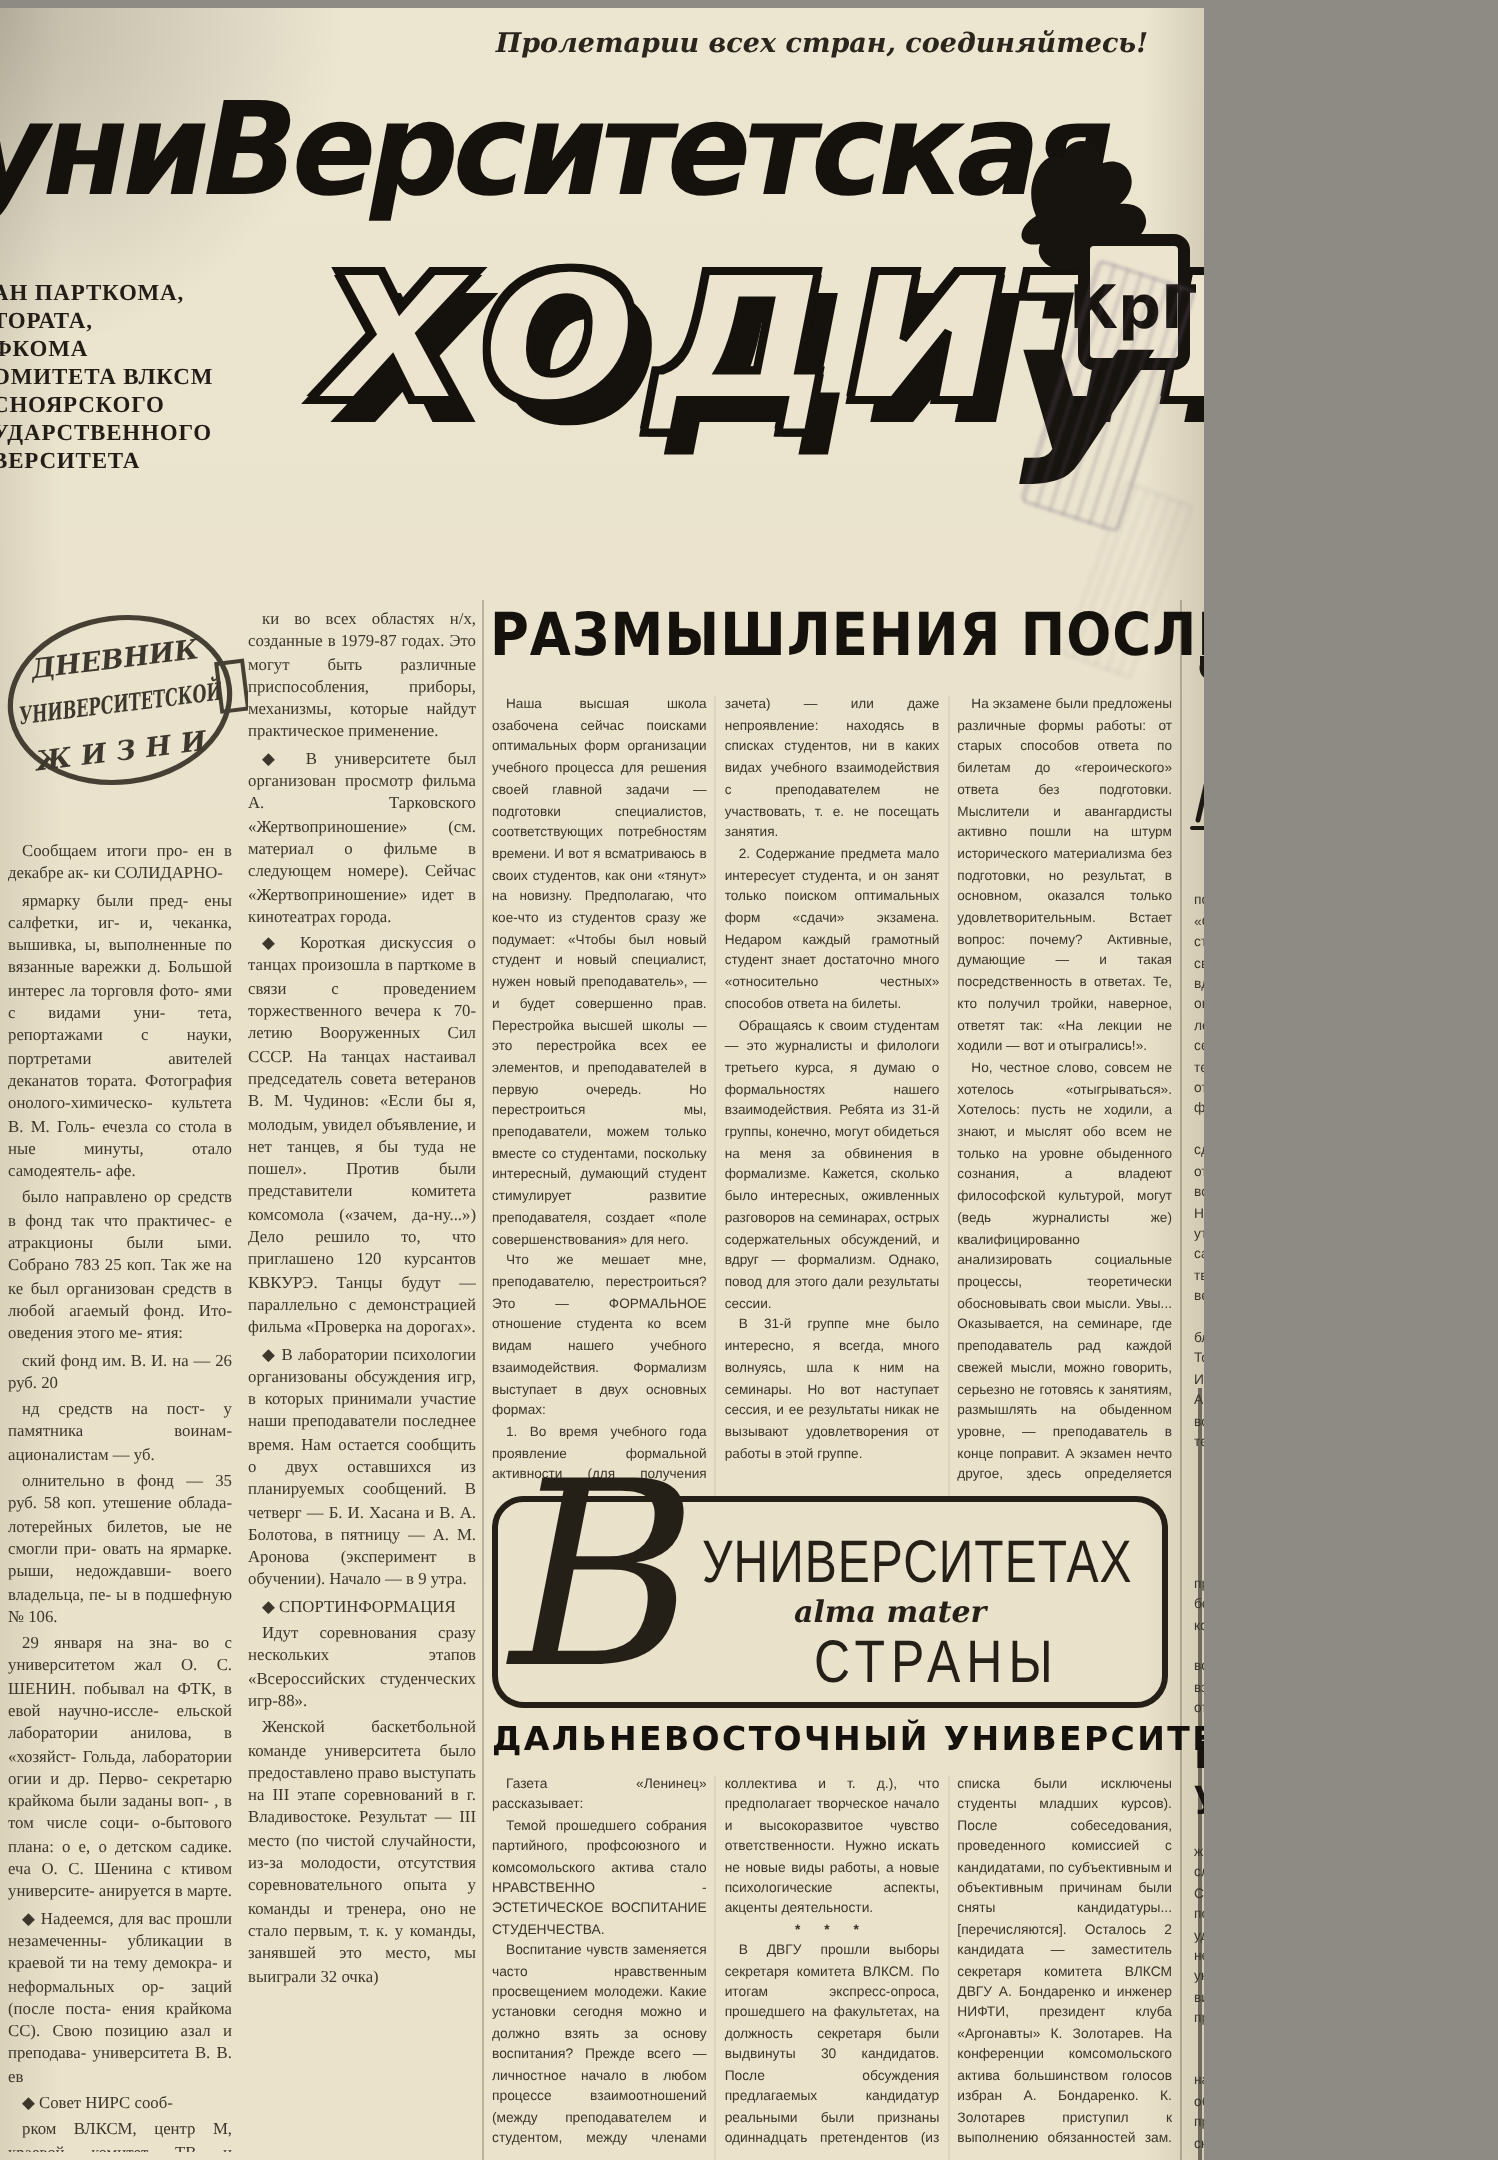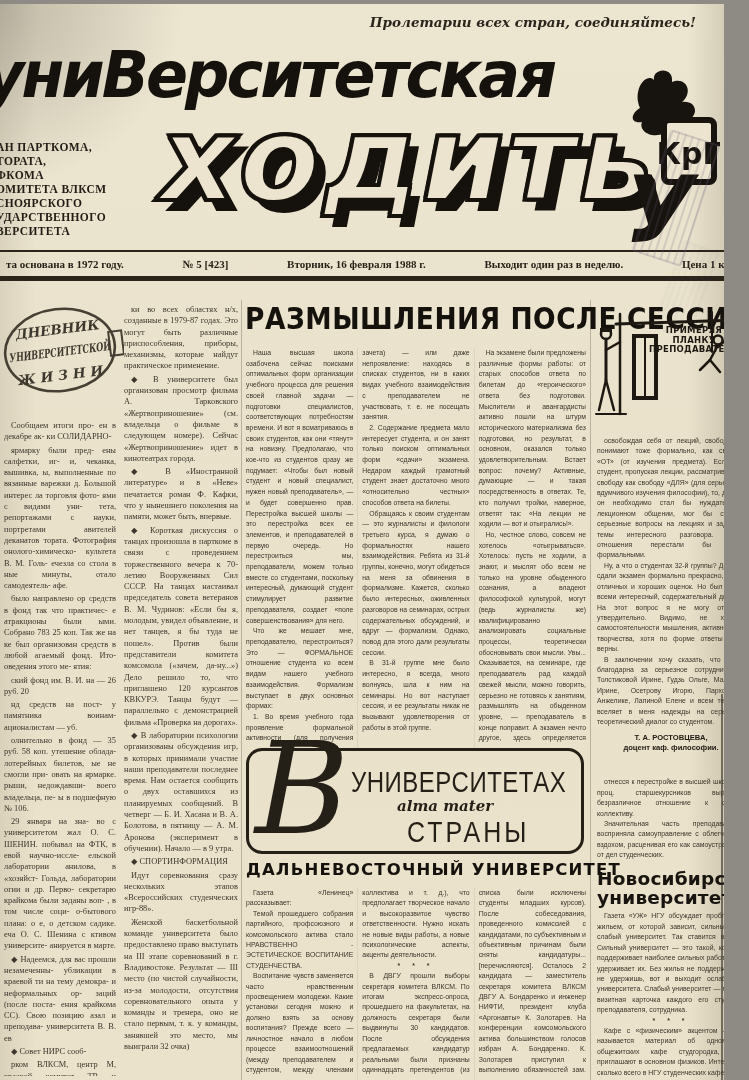--- a/index.html
+++ b/index.html
@@ -1,18 +1,18 @@
 <!DOCTYPE html>
 <html><head>
 <meta charset="utf-8">
 <style>
   html,body{margin:0;padding:0;}
   body{width:749px;height:1080px;position:relative;overflow:hidden;background:#8e8b84;
        font-family:"Liberation Sans",sans-serif;}
-  .paper{position:absolute;left:0;top:4px;width:724px;height:1076px;color:#39332a;
+  .paper{position:absolute;left:0;top:4px;width:602px;height:1076px;color:#39332a;
     background:
       radial-gradient(circle at 0% 0%, rgba(70,65,55,.28), transparent 14%),
       linear-gradient(90deg, rgba(120,110,90,.14), transparent 5%, transparent 95%, rgba(120,110,90,.20)),
       linear-gradient(180deg,#ece5d0 0%,#e9e1ca 50%,#ebe2cb 100%);
     overflow:hidden;}
   
   .tagline{position:absolute;top:12px;right:28px;font:italic 700 13.5px/1 "DejaVu Serif",serif;color:#2a251d;}
   .title-top{position:absolute;top:40px;left:-16px;white-space:nowrap;
     font:italic 900 62px/1 "DejaVu Sans",sans-serif;letter-spacing:-3px;color:#15110c;transform:scaleY(1.04);}
   .title-bottom{position:absolute;top:96px;left:160px;white-space:nowrap;
@@ -97,27 +97,20 @@
   <div class="org">
       <div>АН ПАРТКОМА,</div>
       <div>ТОРАТА,</div>
       <div>ФКОМА</div>
       <div>ОМИТЕТА ВЛКСМ</div>
       <div>СНОЯРСКОГО</div>
       <div>УДАРСТВЕННОГО</div>
       <div>ВЕРСИТЕТА</div>
     </div>
 
-  <div class="infobar">
-    <span>та основана в 1972 году.</span>
-    <span>№ 5 [423]</span>
-    <span>Вторник,  16  февраля  1988 г.</span>
-    <span>Выходит один раз в неделю.</span>
-    <span>Цена 1 коп.</span>
-  </div>
 
   <div class="inkstamp"></div>
   <div class="inkstamp2"></div>
   <div class="fold"></div>
   <div class="vrule" style="left:241px;top:296px;height:780px;"></div>
   <div class="vrule" style="left:590px;top:296px;height:780px;"></div>
 
   <svg class="diary-stamp" viewBox="0 0 122 114">
     <g transform="rotate(-7 58 52)">
       <ellipse cx="58" cy="52" rx="55" ry="41" fill="none" stroke="#453f34" stroke-width="2.6"></ellipse>
@@ -134,22 +127,21 @@
       <p>ский фонд им. В. И. на — 26 руб. 20</p>
       <p>нд средств на пост- у памятника воинам- ационалистам — уб.</p>
       <p>олнительно в фонд — 35 руб. 58 коп. утешение облада- лотерейных билетов, ые не смогли при- овать на ярмарке. рыши, недождавши- воего владельца, пе- ы в подшефную № 106.</p>
       <p>29 января на зна- во с университетом жал О. С. ШЕНИН. побывал на ФТК, в евой научно-иссле- ельской лаборатории анилова, в «хозяйст- Гольда, лаборатории огии и др. Перво- секретарю крайкома были заданы воп- , в том числе соци- о-бытового плана: о е, о детском садике. еча О. С. Шенина с ктивом университе- анируется в марте.</p>
       <p>◆ Надеемся, для вас прошли незамеченны- убликации в краевой ти на тему демокра- и неформальных ор- заций (после поста- ения крайкома СС). Свою позицию азал и преподава- университета В. В. ев</p>
       <p>◆ Совет НИРС сооб-</p>
       <p>рком ВЛКСМ, центр М, краевой комитет ТВ и радиовещанию вляют КОНКУРС ЛОДЕЖНЫХ НАУЧ- ЕХНИЧЕСКИХ РАЗ- ОТОК. На конкурс ставляются разработ-</p>
     </div>
   <div class="diary-colB">
       <p>ки во всех областях н/х, созданные в 1979-87 годах. Это могут быть различные приспособления, приборы, механизмы, которые найдут практическое применение.</p>
-      <p>◆ В университете был организован просмотр фильма А. Тарковского «Жертвоприношение» (см. владельца о фильме в следующем номере). Сейчас «Жертвоприношение» идет в кинотеатрах города.</p>
-      <p>◆ В «Иностранной литературе» и в «Неве» печатается роман Ф. Кафки, что у нынешнего поколения на памяти, может быть, впервые.</p>
+      <p>◆ В университете был организован просмотр фильма А. Тарковского «Жертвоприношение» (см. материал о фильме в следующем номере). Сейчас «Жертвоприношение» идет в кинотеатрах города.</p>
       <p>◆ Короткая дискуссия о танцах произошла в парткоме в связи с проведением торжественного вечера к 70-летию Вооруженных Сил СССР. На танцах настаивал председатель совета ветеранов В. М. Чудинов: «Если бы я, молодым, увидел объявление, и нет танцев, я бы туда не пошел». Против были представители комитета комсомола («зачем, да-ну...») Дело решило то, что приглашено 120 курсантов КВКУРЭ. Танцы будут — параллельно с демонстрацией фильма «Проверка на дорогах».</p>
       <p>◆ В лаборатории психологии организованы обсуждения игр, в которых принимали участие наши преподаватели последнее время. Нам остается сообщить о двух оставшихся из планируемых сообщений. В четверг — Б. И. Хасана и В. А. Болотова, в пятницу — А. М. Аронова (эксперимент в обучении). Начало — в 9 утра.</p>
       <p>◆ СПОРТИНФОРМАЦИЯ</p>
       <p>Идут соревнования сразу нескольких этапов «Всероссийских студенческих игр-88».</p>
       <p>Женской баскетбольной команде университета было предоставлено право выступать на III этапе соревнований в г. Владивостоке. Результат — III место (по чистой случайности, из-за молодости, отсутствия соревновательного опыта у команды и тренера, оно не стало первым, т. к. у команды, занявшей это место, мы выиграли 32 очка)</p>
     </div>
 
   <h1 class="headline">РАЗМЫШЛЕНИЯ ПОСЛЕ СЕССИИ</h1>
   <div class="main-cols">
       <p>Наша высшая школа озабочена сейчас поисками оптимальных форм организации учебного процесса для решения своей главной задачи — подготовки специалистов, соответствующих потребностям времени. И вот я всматриваюсь в своих студентов, как они «тянут» на новизну. Предполагаю, что кое-что из студентов сразу же подумает: «Чтобы был новый студент и новый специалист, нужен новый преподаватель», — и будет совершенно прав. Перестройка высшей школы — это перестройка всех ее элементов, и преподавателей в первую очередь. Но перестроиться мы, преподаватели, можем только вместе со студентами, поскольку интересный, думающий студент стимулирует развитие преподавателя, создает «поле совершенствования» для него.</p>

